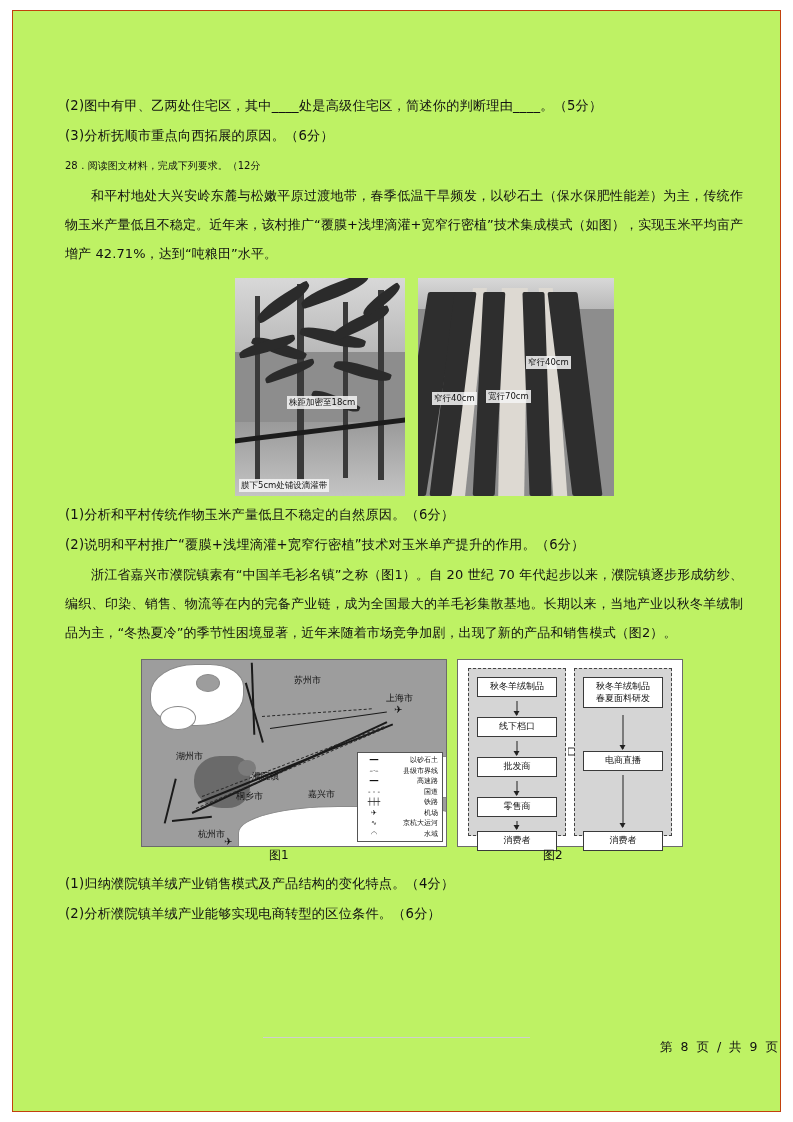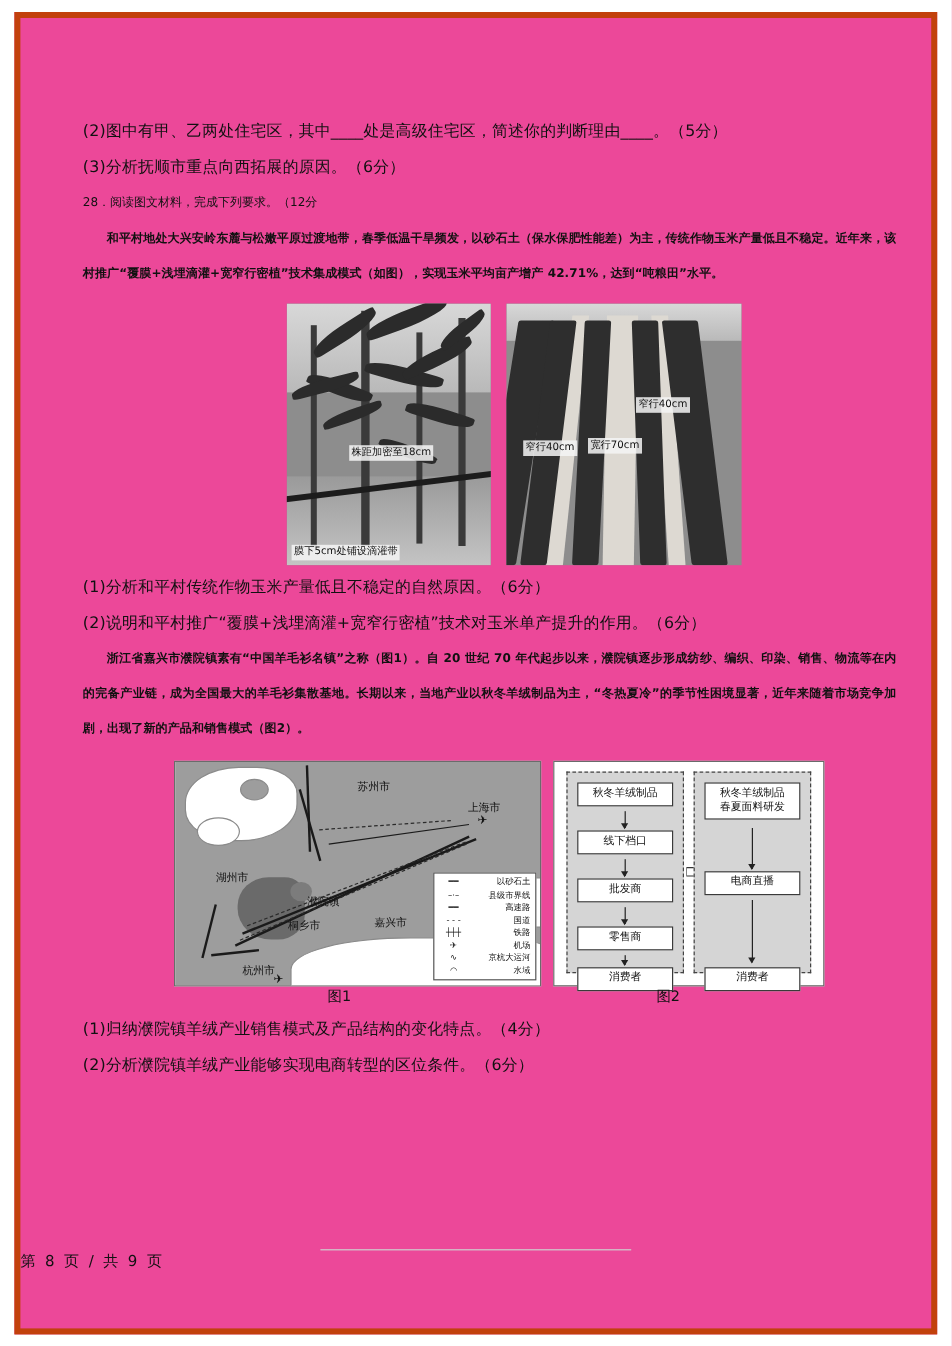--- a/index.html
+++ b/index.html
@@ -14,48 +14,47 @@
     font-family: "DejaVu Sans", "Liberation Sans", sans-serif;
     color: #111111;
     overflow: hidden;
   }
   .page {
     position: absolute;
     left: 12px;
     top: 10px;
     width: 769px;
     height: 1102px;
-    background: #ec4899;
-    border: 5px solid #c2410c;
+    background: #bef264;
+    border: 1px solid #c2410c;
     box-sizing: border-box;
   }
   .content {
     position: absolute;
     left: 52px;
     top: 80px;
     width: 678px;
   }
   .q-line {
     font-size: 13.2px;
     line-height: 30px;
     letter-spacing: 0.2px;
     white-space: nowrap;
   }
   .q-num {
     font-size: 10px;
     line-height: 30px;
   }
   .para {
-    font-size: 10px;
+    font-size: 13px;
     line-height: 29px;
     text-align: justify;
     text-indent: 2em;
     letter-spacing: 0.1px;
     margin: 0;
-    font-weight: bold;
   }
 
   
   .photo-row {
     position: relative;
     height: 222px;
     margin-top: 10px;
   }
   .photo {
     position: absolute;
@@ -237,21 +236,21 @@
     font-size: 12px;
     top: 2px;
   }
   .cap1 { left: 204px; }
   .cap2 { left: 478px; }
 
   .footer {
     position: absolute;
     left: 0; right: 0;
     top: 1028px;
-    text-align: left;
+    text-align: right;
     font-size: 12.5px;
     letter-spacing: 2px;
   }
   .footer-rule {
     position: absolute;
     left: 250px;
     right: 250px;
     top: 1026px;
     border-top: 1px solid #cfcfcf;
   }

